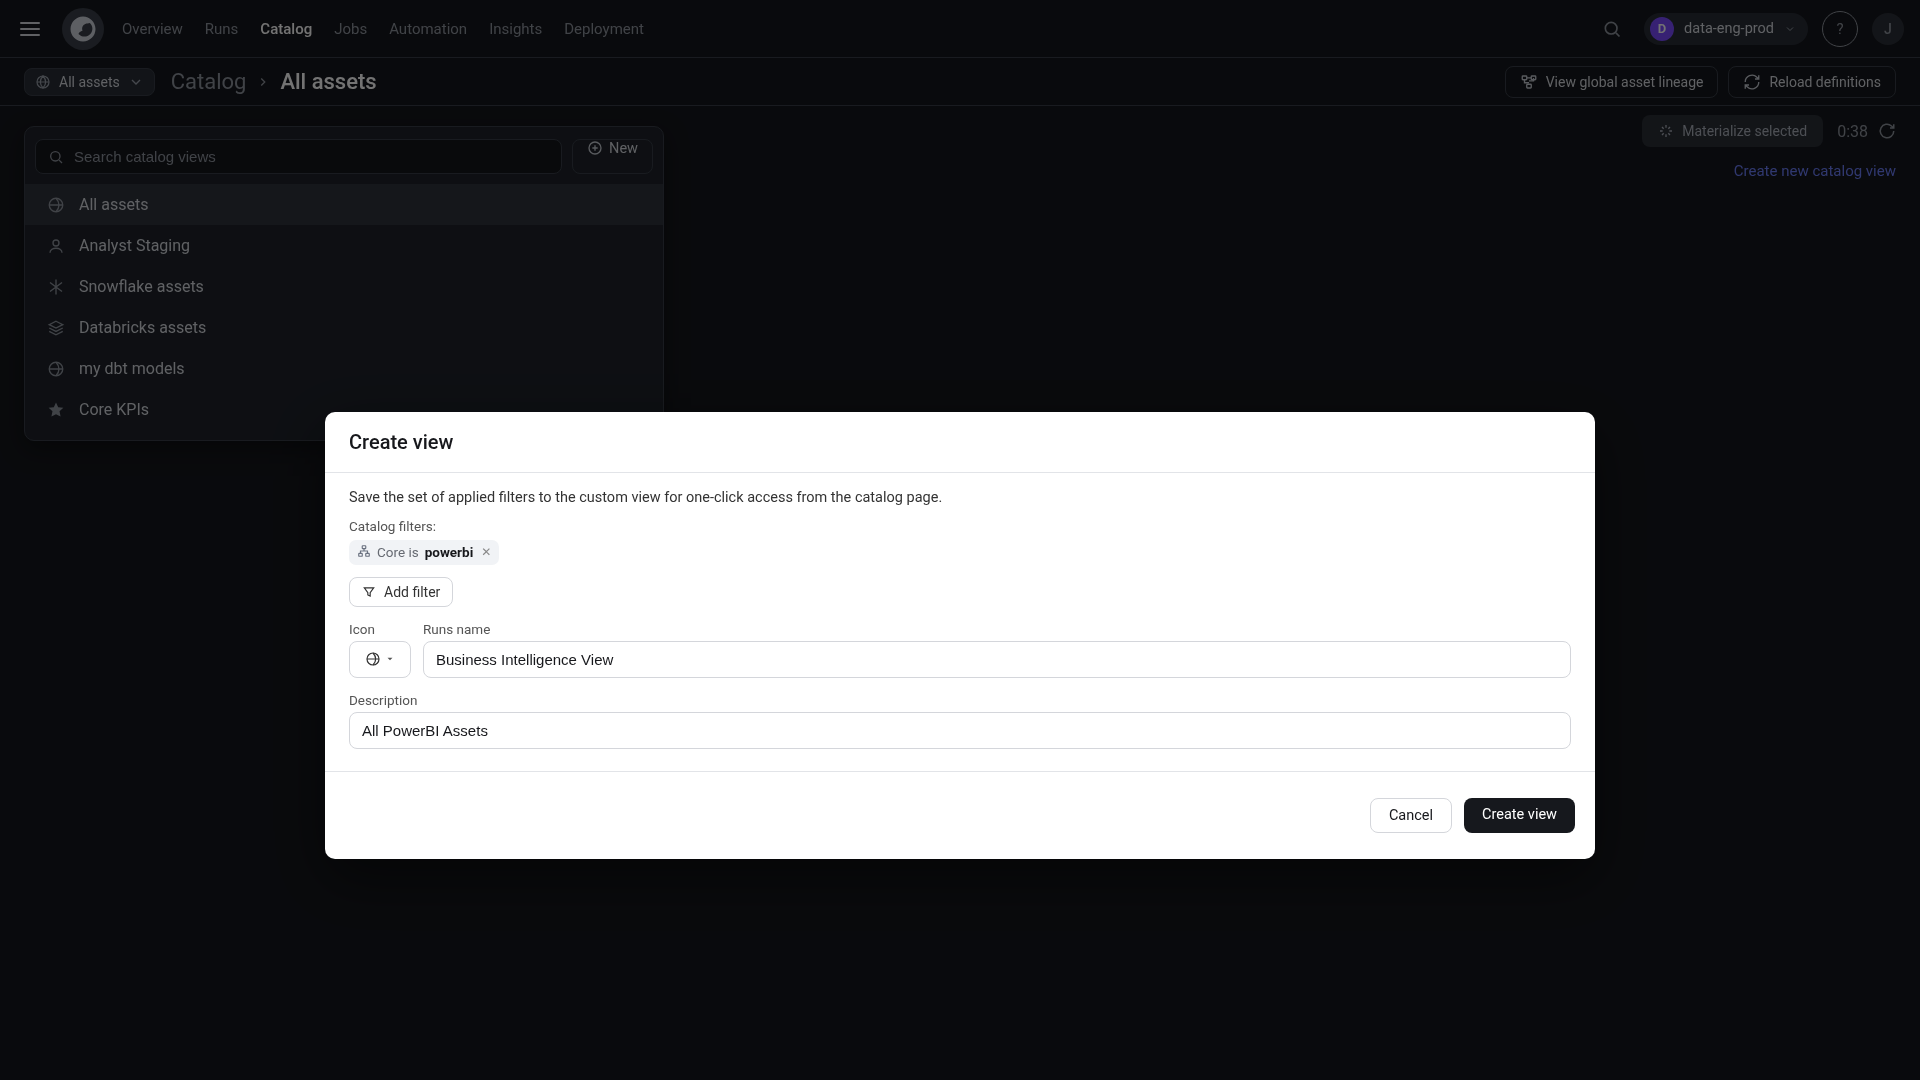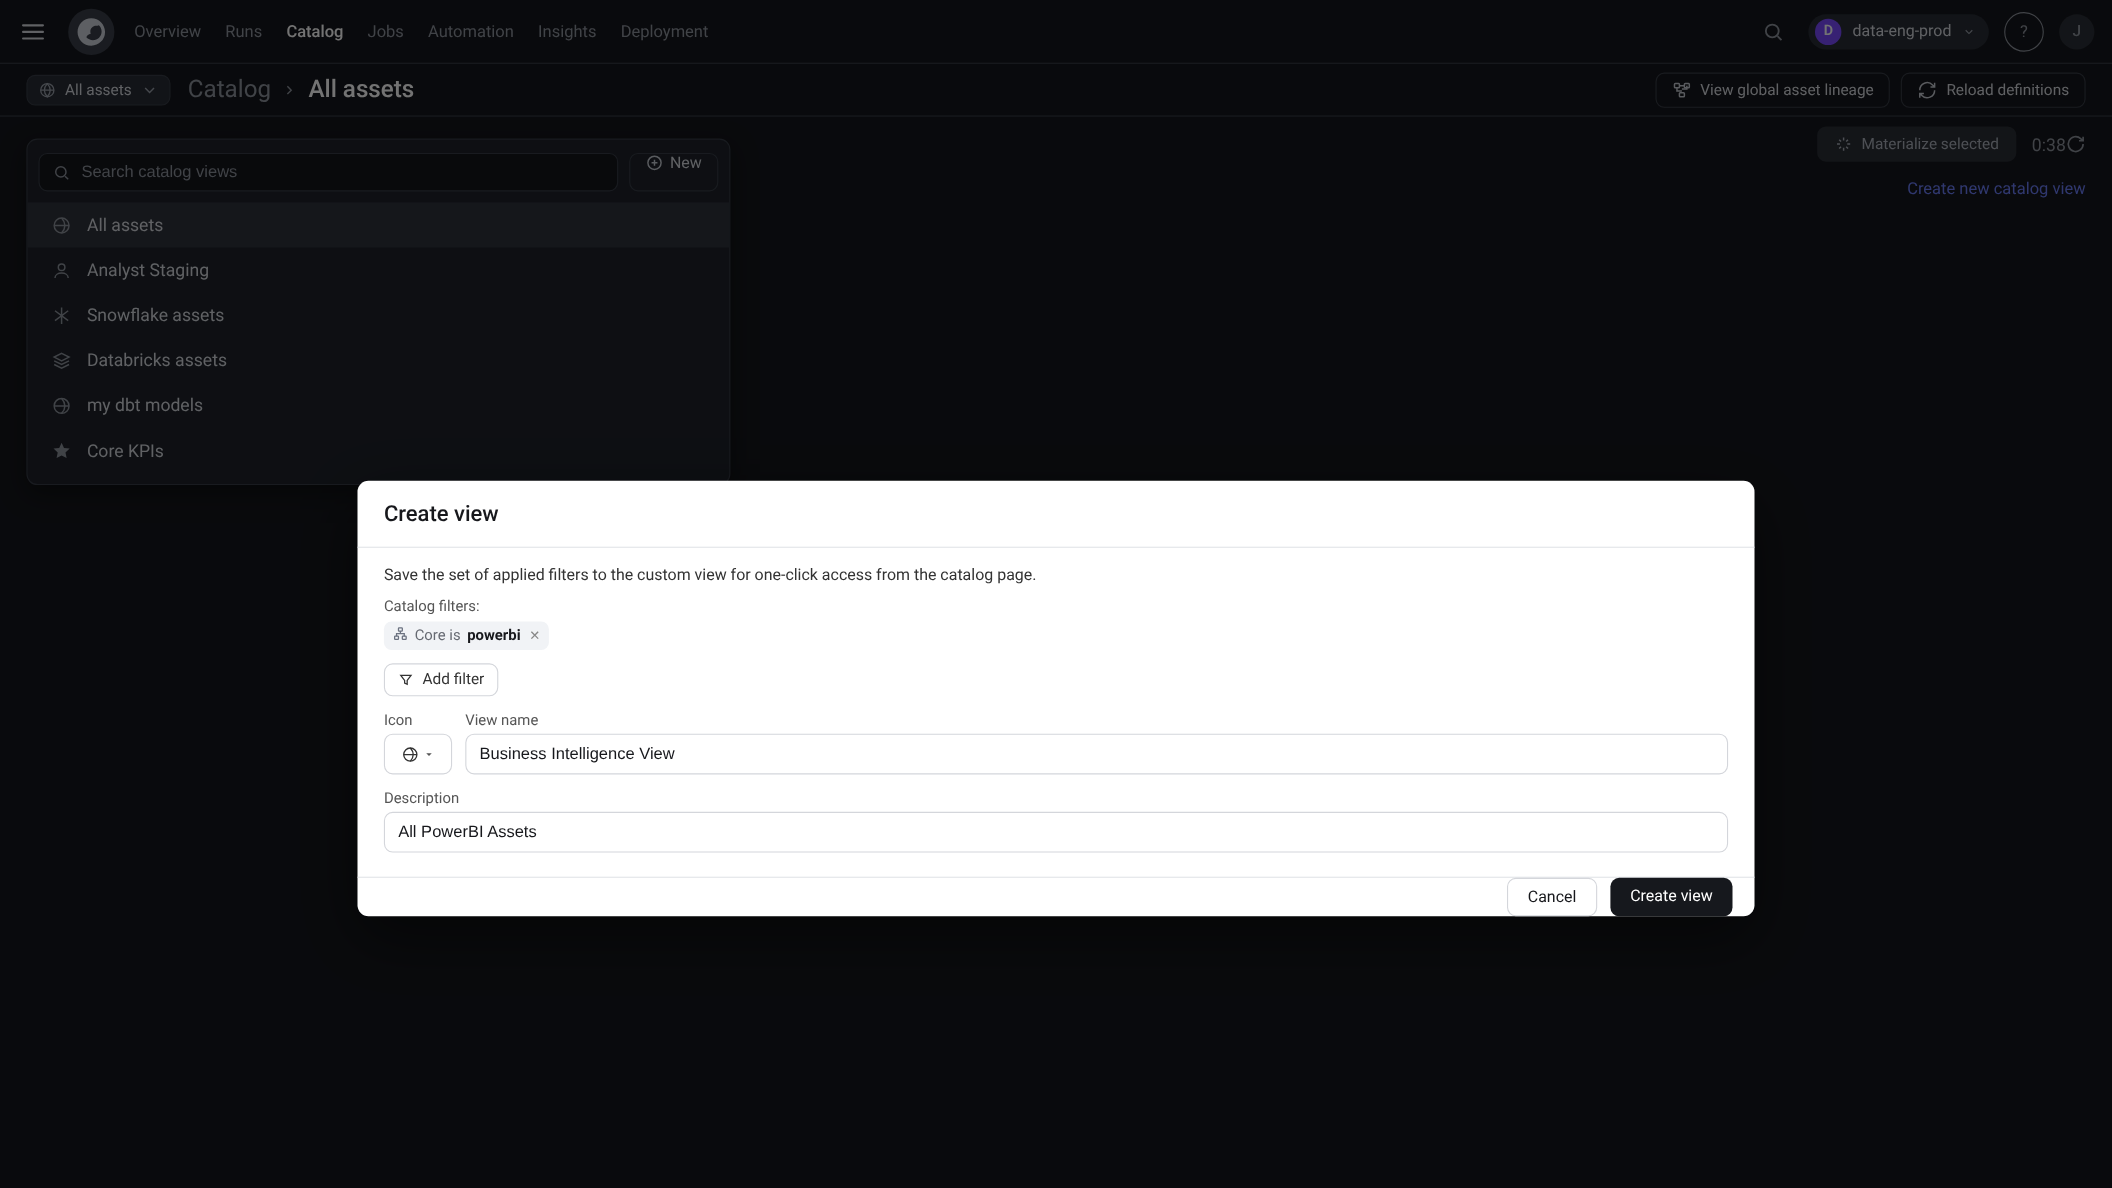--- a/index.html
+++ b/index.html
@@ -187,21 +187,21 @@
   .toolbar-right { margin-left:auto; display:flex; align-items:center; gap:14px;}
   .filled-btn {
     display:flex; align-items:center; gap:8px;
     background: #2b2f37;
     border-radius:8px;
     padding: 8px 16px;
     color: #aab0ba;
     cursor:pointer;
   }
   .link-btn { color: var(--link); cursor:pointer; font-size:15px;}
-  .timer { color: var(--text-dim); font-size:16px; display:flex; align-items:center; gap:0;}
+  .timer { color: var(--text-dim); font-size:16px; display:flex; align-items:center; gap:10px;}
   
   .overlay {
     position:fixed; inset:0;
     background: rgba(0,0,0,.55);
     display:flex; align-items:center; justify-content:center;
   }
   .modal {
     margin-top: 190px;
     width: 1270px;
     background: var(--modal-bg);
@@ -271,21 +271,21 @@
     background: var(--modal-toggle-off);
     position:relative; cursor:pointer;
   }
   .toggle::after{
     content:''; position:absolute; left:2px; top:2px;
     width:16px; height:16px; border-radius:50%; background:#fff;
     box-shadow:0 1px 2px rgba(0,0,0,.2);
   }
   .modal-footer {
     border-top:1px solid var(--modal-border);
-    padding: 0 20px;
+    padding: 26px 20px;
     display:flex; justify-content:flex-end; gap:12px;
   }
   .btn-secondary {
     border:1px solid var(--modal-input-border);
     background:#fff;
     border-radius:8px;
     padding:8px 18px;
     cursor:pointer;
     font-size:14.5px;
   }
@@ -502,21 +502,21 @@
             <svg width="16" height="16" viewBox="0 0 24 24" fill="none" stroke="#333" stroke-width="1.8">
                 <circle cx="12" cy="12" r="9"></circle>
                 <path d="M3 12h18M12 3c2.5 2.7 4 6 4 9s-1.5 6.3-4 9"></path>
               </svg>
             <svg width="10" height="10" viewBox="0 0 24 24" fill="#555">
                 <path d="m6 9 6 6 6-6z"></path>
               </svg>
           </div>
         </div>
         <div class="field-col" style="flex:1;">
-          <span class="label">View name</span>
+          <span class="label">Runs name</span>
           <input class="text-input" value="Business Intelligence View" style="">
         </div>
       </div>
       <div class="field-col" style="margin-top:14px;">
         <span class="label">Description</span>
         <input class="text-input" value="All PowerBI Assets" style="">
       </div>
     </div>
     <div class="modal-footer">
       <div class="btn-secondary">Cancel</div>

